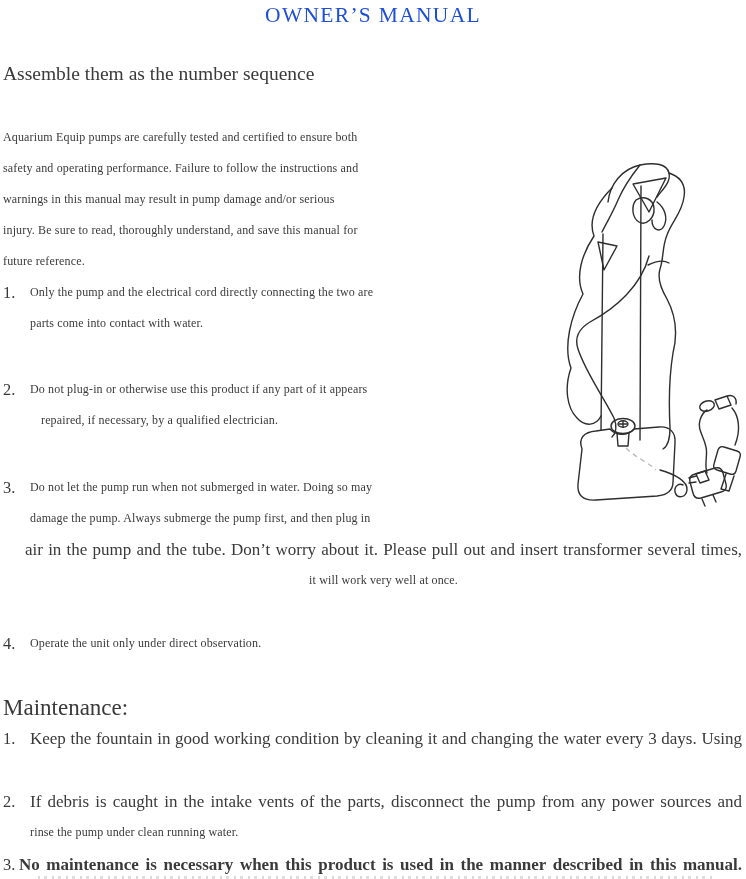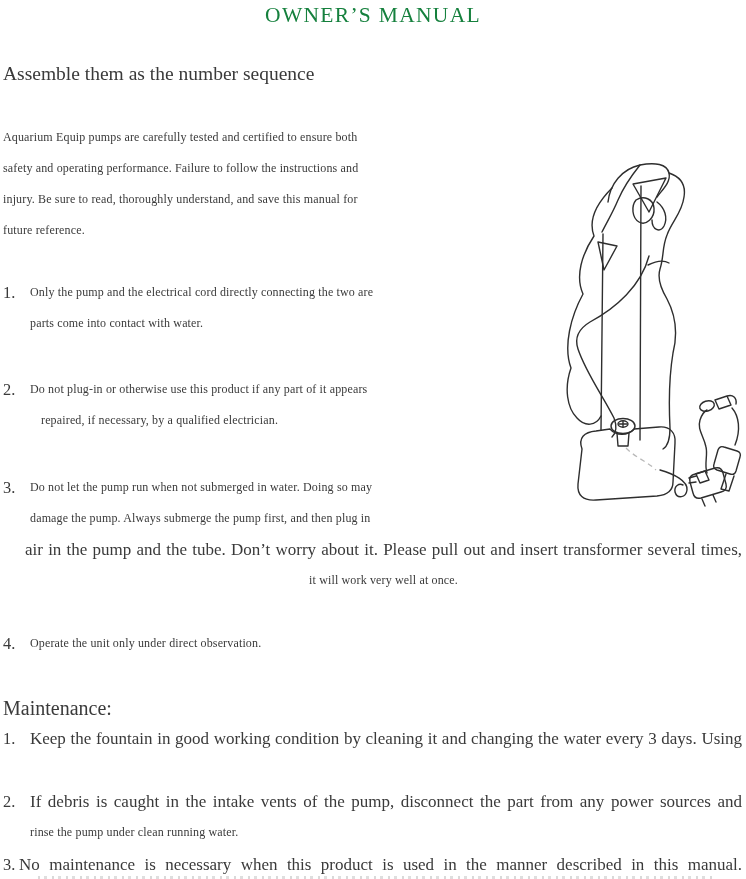--- a/index.html
+++ b/index.html
@@ -3,52 +3,53 @@
 <meta charset="utf-8">
 <style>
   html,body { margin:0; padding:0; background:#fff; }
   .page {
     position:relative; width:746px; height:879px; background:#ffffff;
     font-family:"Liberation Serif","DejaVu Serif",serif; color:#3a3a3a;
     overflow:hidden;
   }
   .title {
     position:absolute; top:0; left:0; right:0; text-align:center;
-    font-size:21.5px; letter-spacing:1.3px; line-height:30px; color:#15803d;
+    font-size:21.5px; letter-spacing:1.3px; line-height:30px; color:#1d4ed8;
   }
   .h2 { position:absolute; left:3px; font-size:19.5px; line-height:26px; }
-  .h2.maint { font-size:20px; }
+  .h2.maint { font-size:23px; }
   .block { position:absolute; left:3px; right:4px; }
   .ln { position:relative; height:31px; line-height:31px; font-size:12px;
         white-space:nowrap; letter-spacing:0.15px; }
   .num { position:absolute; left:0; top:0; height:31px; line-height:31px; font-size:16.4px; }
   .ind  { padding-left:27px; }
   .ind2 { padding-left:38px; }
   .ind3 { padding-left:22px;text-align:center; }
-  .ind4 { padding-left:16px; }
+  .ind4 { padding-left:16px;font-weight:bold; }
   .stretch { white-space:normal; text-align:justify; text-align-last:justify;
              font-size:17px; letter-spacing:0; }
   .illust { position:absolute; left:556px; top:156px; width:190px; height:362px; }
   .ghost {
     position:absolute; left:38px; right:30px; bottom:0; height:3px; opacity:.32;
     background:repeating-linear-gradient(90deg,#8a8a8a 0 2px,transparent 2px 6px,#9a9a9a 6px 9px,transparent 9px 14px);
   }
 </style>
 </head>
 <body>
 
 <div class="page">
 
   <div class="title">OWNER’S MANUAL</div>
 
   <div class="h2" style="top:61px">Assemble them as the number sequence</div>
 
   <div class="block" style="top:122px">
     <div class="ln">Aquarium Equip pumps are carefully tested and certified to ensure both</div>
     <div class="ln">safety and operating performance. Failure to follow the instructions and</div>
+    <div class="ln">warnings in this manual may result in pump damage and/or serious</div>
     <div class="ln">injury. Be sure to read, thoroughly understand, and save this manual for</div>
     <div class="ln">future reference.</div>
   </div>
 
   <div class="block" style="top:277px">
     <span class="num">1.</span>
     <div class="ln ind">Only the pump and the electrical cord directly connecting the two are</div>
     <div class="ln ind">parts come into contact with water.</div>
   </div>
 
@@ -73,21 +74,21 @@
 
   <div class="h2 maint" style="top:695px">Maintenance:</div>
 
   <div class="block" style="top:723px">
     <span class="num">1.</span>
     <div class="ln ind stretch">Keep the fountain in good working condition by cleaning it and changing the water every 3 days. Using</div>
   </div>
 
   <div class="block" style="top:786px">
     <span class="num">2.</span>
-    <div class="ln ind stretch">If debris is caught in the intake vents of the pump, disconnect the part from any power sources and</div>
+    <div class="ln ind stretch">If debris is caught in the intake vents of the parts, disconnect the pump from any power sources and</div>
     <div class="ln ind">rinse the pump under clean running water.</div>
   </div>
 
   <div class="block" style="top:849px">
     <span class="num">3.</span>
     <div class="ln ind4 stretch">No maintenance is necessary when this product is used in the manner described in this manual.</div>
   </div>
 
   <svg class="illust" viewBox="0 0 190 362" aria-label="line drawing">
     <g fill="none" stroke="#2e2e2e" stroke-width="1.4" stroke-linecap="round" stroke-linejoin="round">

